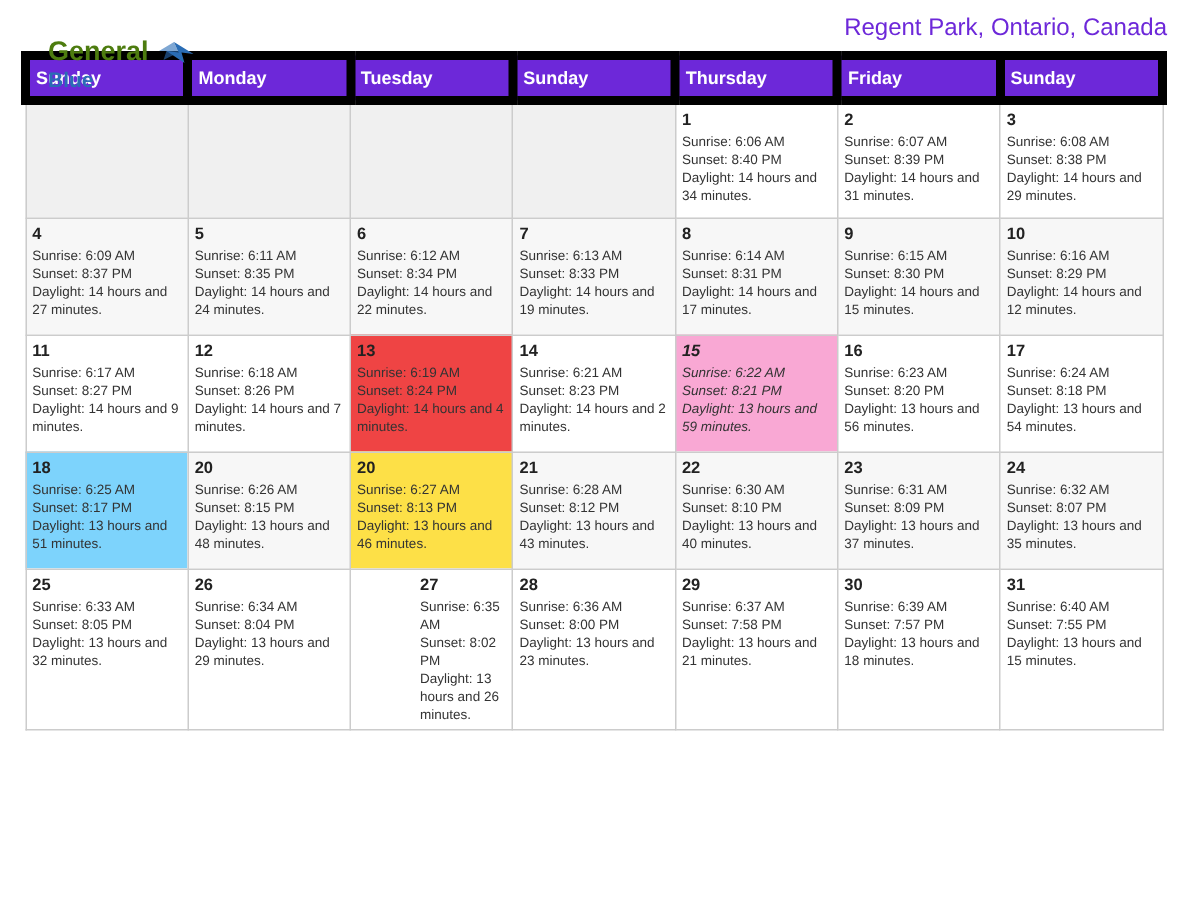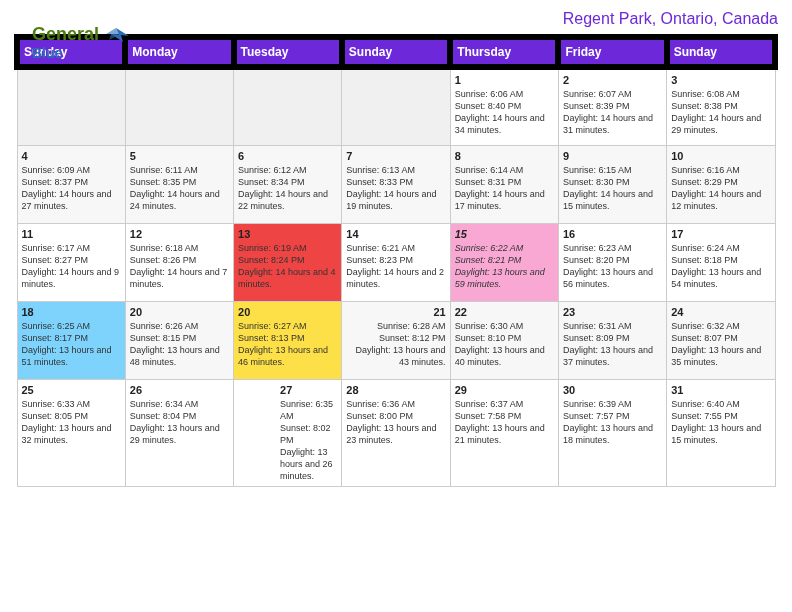--- a/index.html
+++ b/index.html
@@ -221,21 +221,21 @@
             <div class="day-info">Sunrise: 6:25 AM<br>Sunset: 8:17 PM<br>Daylight: 13 hours and 51 minutes.</div>
           </td>
           <td style="background: rgb(247, 247, 247);">
             <span class="day-number">20</span>
             <div class="day-info">Sunrise: 6:26 AM<br>Sunset: 8:15 PM<br>Daylight: 13 hours and 48 minutes.</div>
           </td>
           <td style="background: #fde047;">
             <span class="day-number">20</span>
             <div class="day-info">Sunrise: 6:27 AM<br>Sunset: 8:13 PM<br>Daylight: 13 hours and 46 minutes.</div>
           </td>
-          <td style="background: rgb(247, 247, 247); text-align: right;">
+          <td style="background: rgb(247, 247, 247);">
             <span class="day-number">21</span>
             <div class="day-info">Sunrise: 6:28 AM<br>Sunset: 8:12 PM<br>Daylight: 13 hours and 43 minutes.</div>
           </td>
           <td style="background: rgb(247, 247, 247);">
             <span class="day-number">22</span>
             <div class="day-info">Sunrise: 6:30 AM<br>Sunset: 8:10 PM<br>Daylight: 13 hours and 40 minutes.</div>
           </td>
           <td style="background: rgb(247, 247, 247);">
             <span class="day-number">23</span>
             <div class="day-info">Sunrise: 6:31 AM<br>Sunset: 8:09 PM<br>Daylight: 13 hours and 37 minutes.</div>

